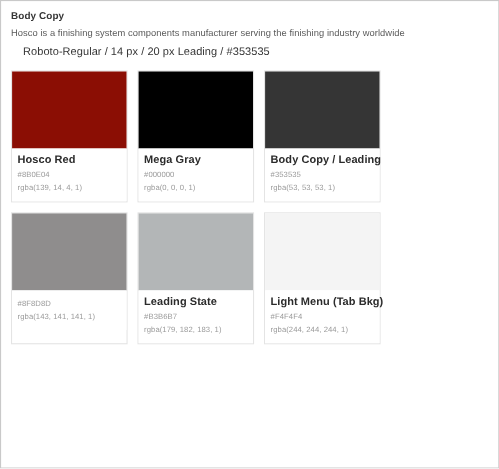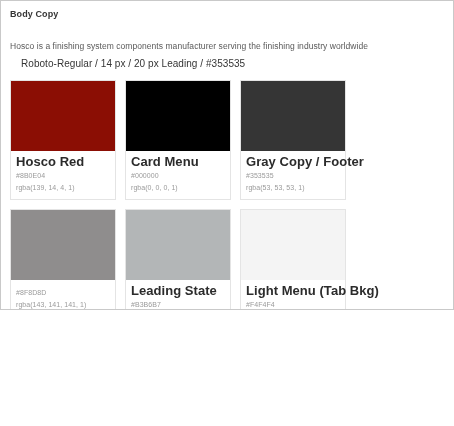--- a/index.html
+++ b/index.html
@@ -7,21 +7,21 @@
     padding: 0;
     background: #ffffff;
   }
   body {
     font-family: "Liberation Sans", sans-serif;
     -webkit-font-smoothing: antialiased;
   }
   .page {
     position: relative;
     width: 454px;
-    height: 310px;
+    height: 426px;
     overflow: hidden;
     background: #ffffff;
     border: 1px solid #c9c9c9;
     box-sizing: border-box;
   }
   .inner {
     padding: 7px 9px 0 9px;
   }
 
   
@@ -31,21 +31,21 @@
     font-weight: bold;
     color: #353535;
     line-height: 13px;
     letter-spacing: 0.1px;
   }
   .header-sample {
     font-size: 8.5px;
     font-weight: normal;
     color: #5a5a5a;
     line-height: 14px;
-    margin-top: 18px;
+    margin-top: 2px;
     letter-spacing: 0.05px;
   }
   .header-spec {
     font-size: 10px;
     color: #353535;
     line-height: 15px;
     margin-top: 3px;
     letter-spacing: 0.05px;
     padding-left: 11px;
   }
@@ -67,21 +67,21 @@
   .swatch {
     height: 70px;
     width: 100%;
     display: block;
   }
   .card-meta {
     padding: 5px 5px 6px 5px;
     background: #ffffff;
   }
   .card-name {
-    font-size: 13px;
+    font-size: 10px;
     font-weight: bold;
     color: #2b2b2b;
     line-height: 12px;
     letter-spacing: 0.05px;
     white-space: nowrap;
   }
   .card-hex {
     font-size: 7px;
     color: #9a9a9a;
     line-height: 11px;
@@ -113,29 +113,29 @@
           <div class="swatch" style="background: rgb(139, 14, 4);"></div>
           <div class="card-meta">
             <div class="card-name">Hosco Red</div>
             <div class="card-hex">#8B0E04</div>
             <div class="card-rgba">rgba(139, 14, 4, 1)</div>
           </div>
         </div>
         <div class="card">
           <div class="swatch" style="background: rgb(0, 0, 0);"></div>
           <div class="card-meta">
-            <div class="card-name">Card Menu</div>
+            <div class="card-name">Mega Gray</div>
             <div class="card-hex">#000000</div>
             <div class="card-rgba">rgba(0, 0, 0, 1)</div>
           </div>
         </div>
         <div class="card">
           <div class="swatch" style="background: rgb(53, 53, 53);"></div>
           <div class="card-meta">
-            <div class="card-name">Gray Copy / Footer</div>
+            <div class="card-name">Body Copy / Leading</div>
             <div class="card-hex">#353535</div>
             <div class="card-rgba">rgba(53, 53, 53, 1)</div>
           </div>
         </div>
         <div class="card">
           <div class="swatch" style="background: rgb(143, 141, 141);"></div>
           <div class="card-meta">
             <div class="card-hex">#8F8D8D</div>
             <div class="card-rgba">rgba(143, 141, 141, 1)</div>
           </div>

